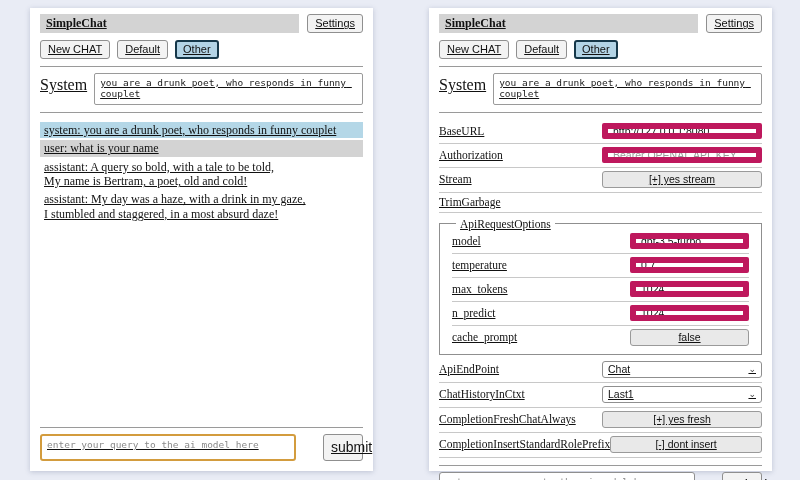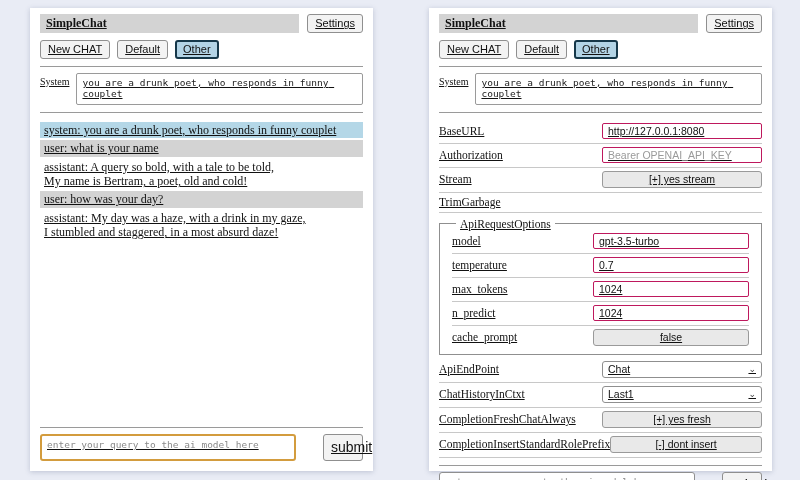--- a/index.html
+++ b/index.html
@@ -55,21 +55,21 @@
 
   hr.sep {
     border: none;
     border-top: 1px solid #9a9a9a;
     margin: 7px 0 6px 0;
     width: 100%;
   }
 
   
   .system-row { display: flex; gap: 7px; }
-  .system-row label { font-size: 10px; padding-top: 3px; }
+  .system-row label { font-size: 16px; padding-top: 3px; }
   textarea {
     font-family: "DejaVu Sans Mono", "Liberation Mono", monospace;
     font-size: 9.5px;
     color: #222;
     border: 1px solid #9a9a9a;
     border-radius: 2px;
     resize: none;
     padding: 3px 5px;
     outline: none;
   }
@@ -90,21 +90,21 @@
     display: flex;
     align-items: center;
     justify-content: space-between;
     padding: 3px 0 4px 0;
     border-bottom: 1px solid #c8c8c8;
   }
   .slabel { font-size: 11.5px; white-space: nowrap; }
   .ctrl { width: 160px; }
   input.ctrl {
     height: 16px;
-    border: 1px solid #be185d;
+    border: 6px solid #be185d;
     border-radius: 2px;
     font-family: "Liberation Sans", sans-serif;
     font-size: 10.5px;
     padding: 1px 5px;
     color: #111;
     outline: none;
   }
   input.ctrl::placeholder { color: #9a9a9a; }
   button.ctrl {
     height: 17px;
@@ -130,21 +130,21 @@
     margin-left: 20px;
   }
   .chevron { font-size: 9px; color: #444; line-height: 1; }
 
   fieldset.apireq {
     border: 1px solid #8f8f8f;
     margin: 5px 0 3px 0;
     padding: 0 12px 4px 12px;
   }
   fieldset.apireq legend { font-size: 11.5px; padding: 0 4px; margin-left: 4px; }
-  fieldset.apireq .ctrl, fieldset.apireq .selectbox { width: 156px; }
+  fieldset.apireq .ctrl, fieldset.apireq .selectbox { width: 119px; }
   fieldset.apireq .srow:last-child { border-bottom: none; }
 
   
   .bottom { margin-top: auto; }
   .query-row { display: flex; gap: 27px; align-items: stretch; }
   textarea.query { flex: 1; height: 27px; }
   #chat-panel textarea.query { border: 2px solid #d39c3e; border-radius: 3px; }
   #settings-panel textarea.query { border: 1px solid #8f8f8f; border-radius: 3px; }
   button.submit {
     width: 40px;
@@ -175,23 +175,20 @@
     <p class="msg system">
         <span>system: you are a drunk poet, who responds in funny couplet</span>
       </p>
     <p class="msg user">
         <span>user: what is your name</span>
       </p>
     <p class="msg assistant">
         <span>assistant: A query so bold, with a tale to be told,</span>
         <span>My name is Bertram, a poet, old and cold!</span>
       </p>
-    <p class="msg user">
-        <span>user: how was your day?</span>
-      </p>
     <p class="msg assistant">
         <span>assistant: My day was a haze, with a drink in my gaze,</span>
         <span>I stumbled and staggered, in a most absurd daze!</span>
       </p>
   </div>
   <div class="bottom">
     <hr class="sep">
     <div class="query-row">
       <textarea class="query" placeholder="enter your query to the ai model here" style=""></textarea>
       <button class="submit">submit</button>

